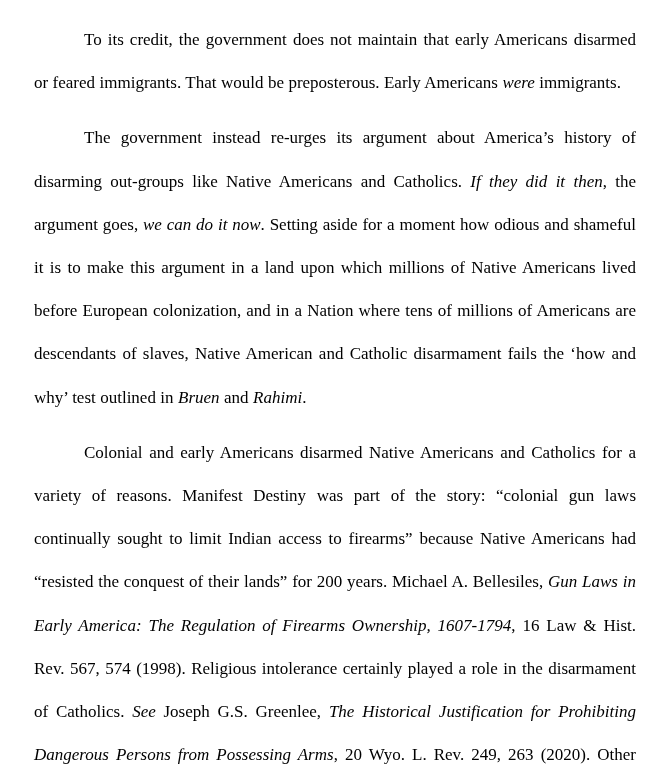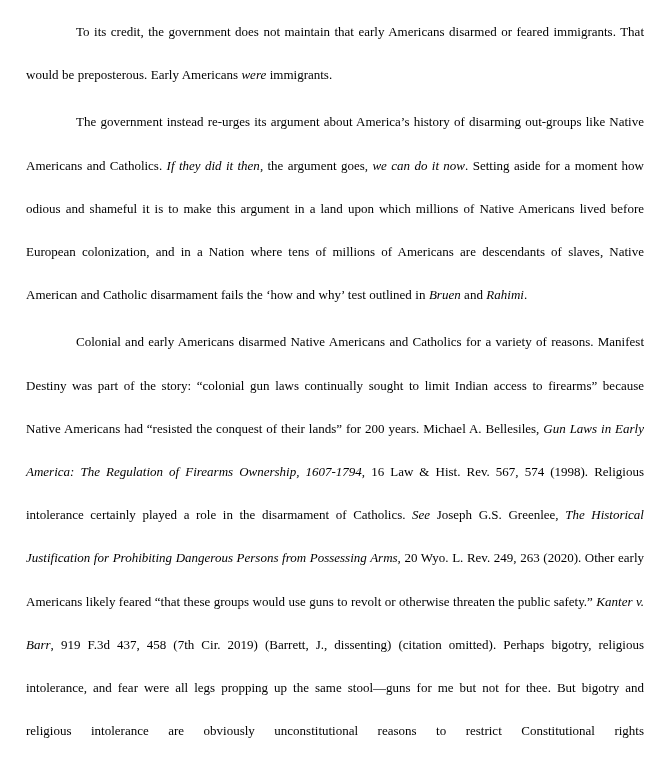--- a/index.html
+++ b/index.html
@@ -20,23 +20,23 @@
     width: 660px;
     height: 765px;
     background: #ffffff;
     box-sizing: border-box;
     padding: 0 12px 0 22px;
   }
   .doc-body {
     padding-top: 6px;
   }
   p.para {
-    margin: 4px;
+    margin: 12px;
     padding: 0;
-    font-size: 13px;
+    font-size: 17px;
     line-height: 43.2px;
     text-align: justify;
     text-justify: inter-word;
     text-indent: 50px;
     word-spacing: 0.2px;
     -webkit-font-smoothing: antialiased;
   }
   p.para + p.para {
     margin-top: 0;
   }

